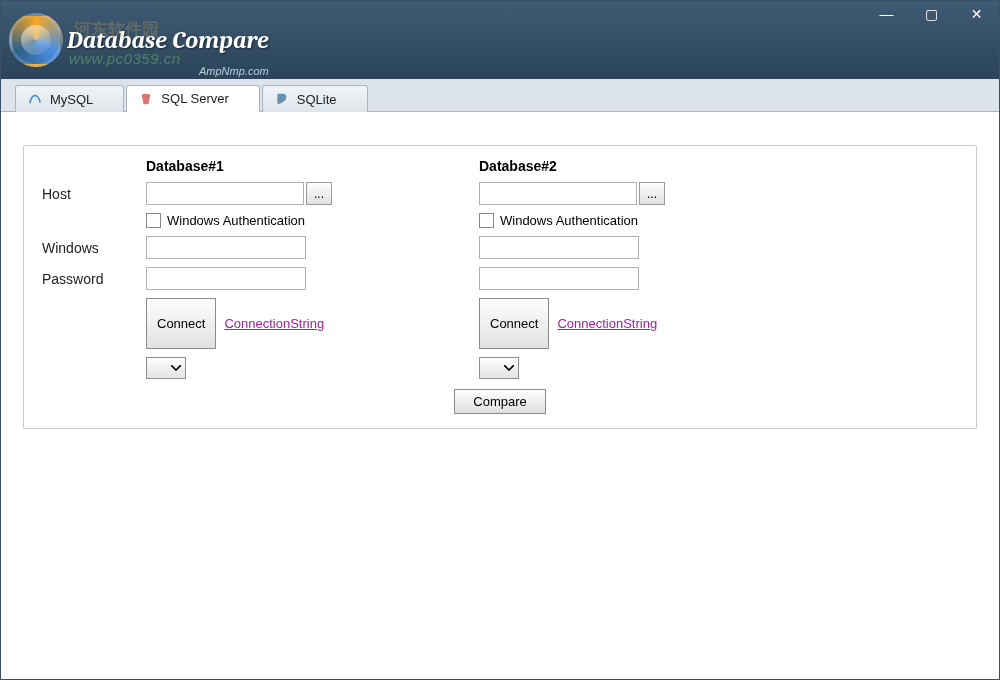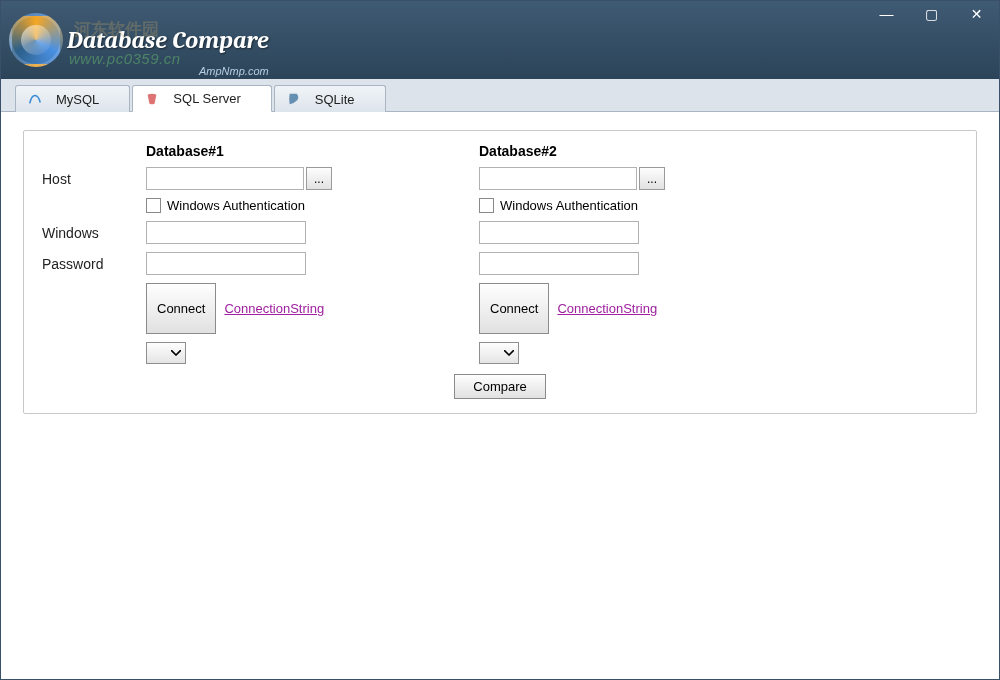--- a/index.html
+++ b/index.html
@@ -120,21 +120,21 @@
     .tab {
       padding: 5px 30px 5px 12px;
       border: 1px solid #a9b5c2;
       border-bottom: none;
       border-radius: 3px 3px 0 0;
       margin-right: 2px;
       background: linear-gradient(#f0f4f8, #dde4eb);
       cursor: pointer;
       display: flex;
       align-items: center;
-      gap: 14px;
+      gap: 8px;
       font-size: 13px;
       color: #222;
       position: relative;
       top: 1px;
     }
     .tab.active {
       background: #fff;
       border-bottom: 1px solid #fff;
       text-align: center;
     }
@@ -146,20 +146,21 @@
     .content-area {
       flex: 1;
       background: #fff;
       padding: 18px 22px;
       overflow: auto;
     }
     .form-panel {
       border: 1px solid #c9c9c9;
       border-radius: 2px;
       padding: 12px 18px 14px 18px;
+      margin-top: 15px;
     }
     .form-grid {
       display: grid;
       grid-template-columns: 100px 195px 130px 195px 30px;
       column-gap: 4px;
       row-gap: 8px;
       align-items: center;
     }
     .hdr {
       font-weight: bold;

